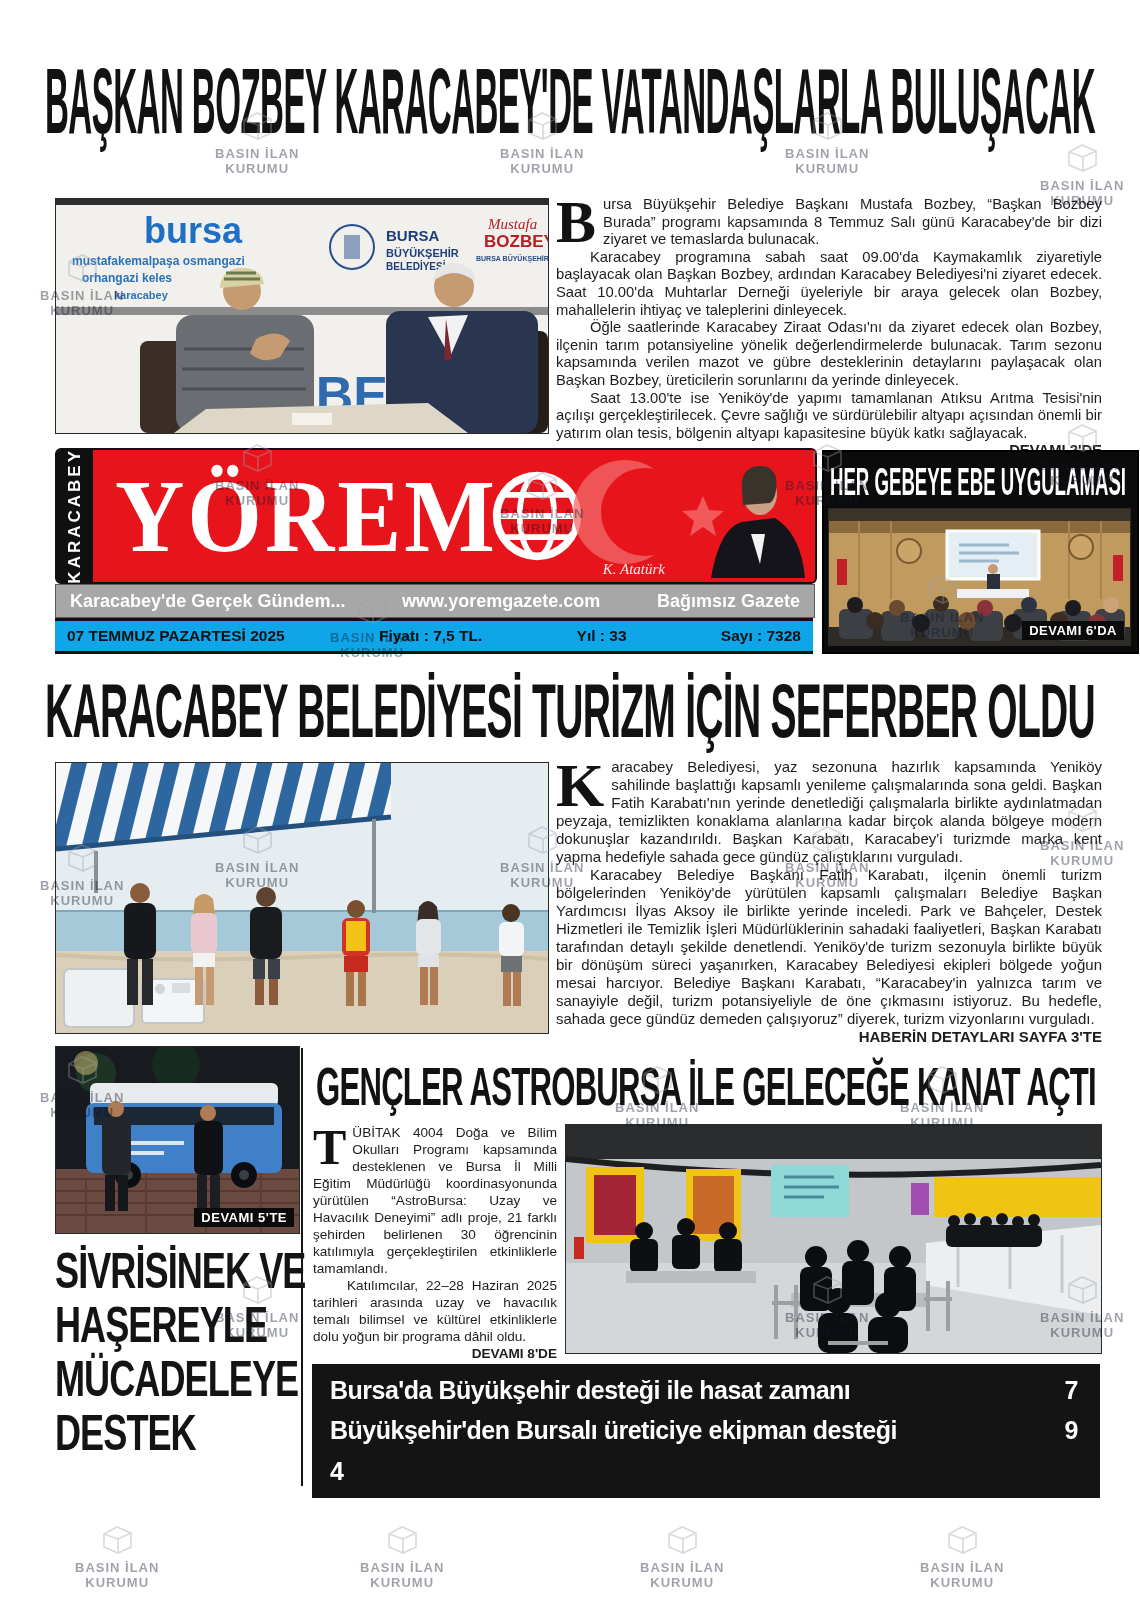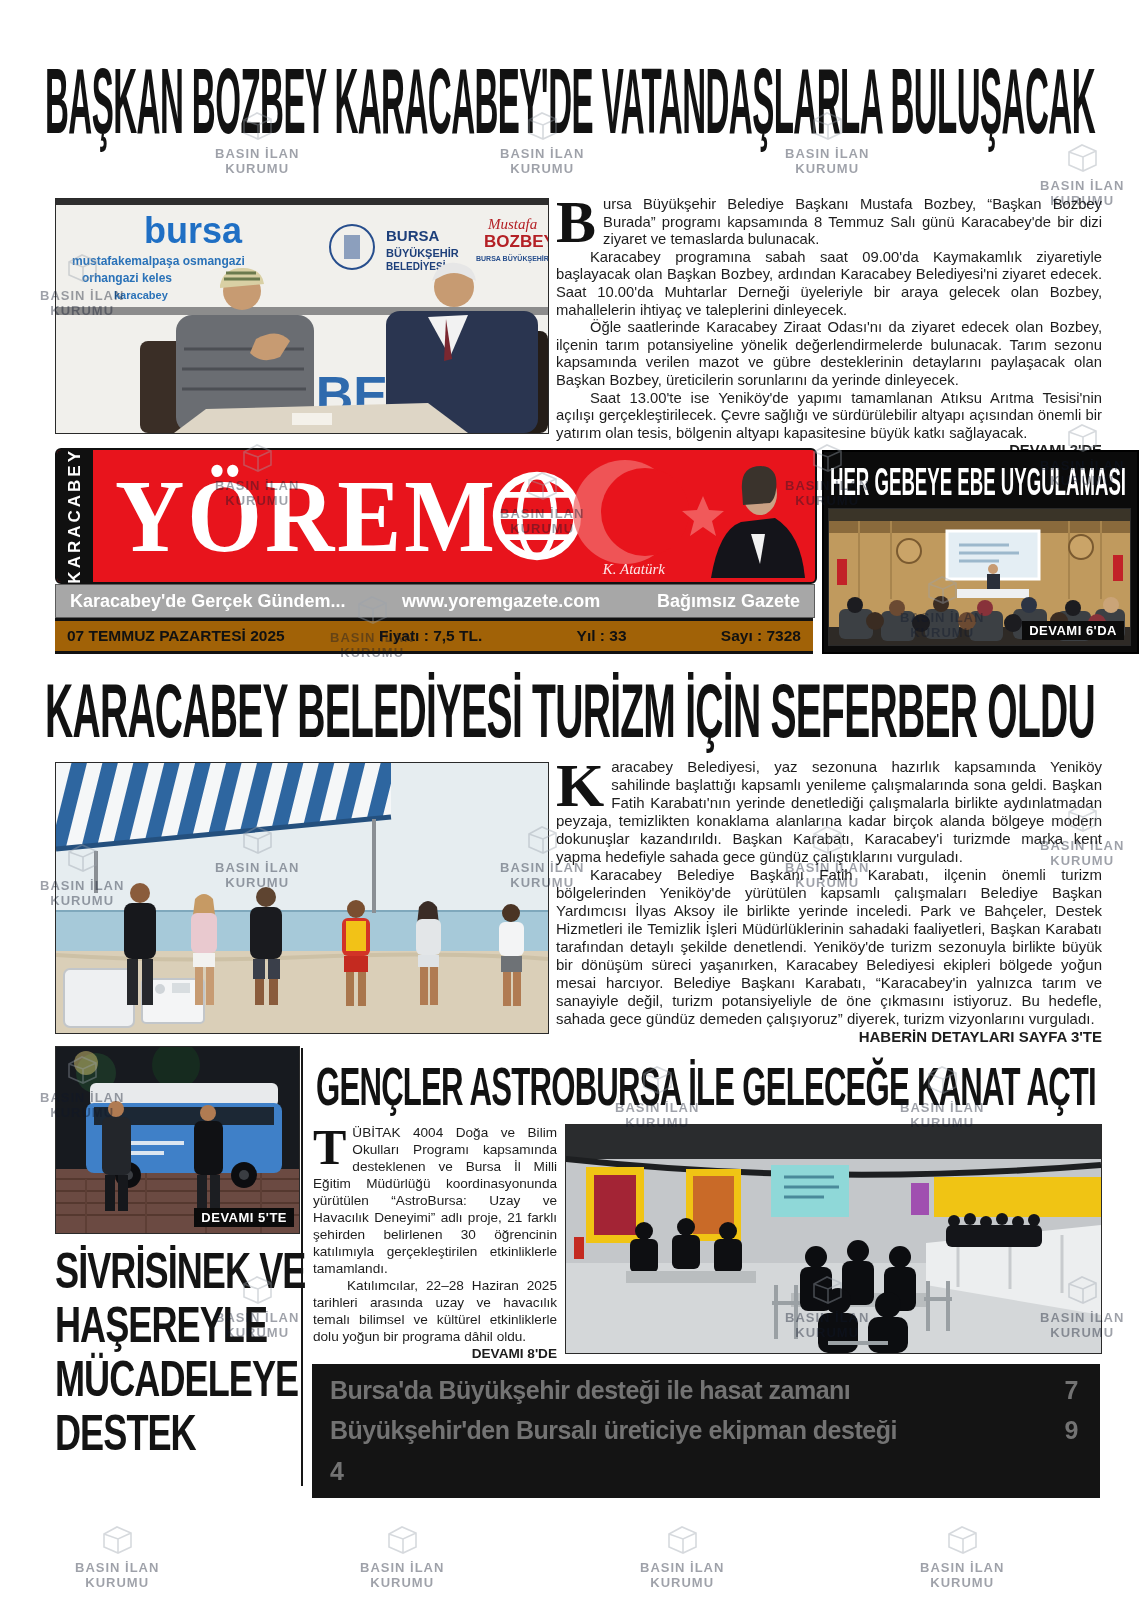--- a/index.html
+++ b/index.html
@@ -30,36 +30,36 @@
             border-radius:4px 0 0 4px;display:flex;align-items:center;justify-content:center;}
   .mh-strip span{writing-mode:vertical-rl;transform:rotate(180deg);color:#fff;font-weight:700;
                  font-size:17px;letter-spacing:3px;}
   .mh-title{position:absolute;left:58px;top:6px;color:#fff;font-family:"Liberation Serif",serif;
             font-weight:700;font-size:96px;letter-spacing:3px;transform:scaleY(1.08);transform-origin:left top;}
   .mh-sign{position:absolute;right:150px;bottom:4px;color:#fff;font-family:"Liberation Serif",serif;
            font-style:italic;font-size:15px;opacity:.9;}
 
   .info-bar{background:#a7a7a7;border:1px solid #5c5c5c;display:flex;align-items:center;
             justify-content:space-between;padding:0 14px;color:#fff;font-weight:700;font-size:18px;}
-  .date-bar{background:#a16207;border-top:3px solid #111;border-bottom:3px solid #111;display:flex;
+  .date-bar{background:#0ea5e9;border-top:3px solid #111;border-bottom:3px solid #111;display:flex;
             align-items:center;justify-content:space-between;padding:0 12px;color:#111;
             font-weight:700;font-size:15.5px;}
 
   .side-box{background:#0b0b0b;border:2px solid #000;}
   .photo{border:1px solid #2a2a2a;overflow:hidden;background:#14b8a6;}
   .photo svg{display:block;}
   .devami-label{position:absolute;background:#0b0b0b;color:#fff;font-weight:800;font-size:13px;
                 padding:2px 7px;letter-spacing:.5px;}
 
   .left-line{font-weight:800;font-size:38px;color:#141414;letter-spacing:-1px;line-height:1;
              transform:scale(.95,1.3);transform-origin:left top;margin-bottom:16px;white-space:nowrap;}
 
   .index-box{background:#141414;display:flex;flex-direction:column;justify-content:space-around;
              padding:6px 0;}
-  .index-row{display:flex;align-items:center;justify-content:space-between;color:#737373;
+  .index-row{display:flex;align-items:center;justify-content:space-between;color:#ffffff;
              font-weight:800;font-size:25px;padding:0 22px 0 18px;letter-spacing:-.5px;}
 
   .vdiv{background:#161616;}
 
   
   .wm{position:absolute;z-index:60;pointer-events:none;opacity:.40;color:#0f172a;
       display:flex;flex-direction:column;align-items:center;font-weight:700;font-size:13px;
       letter-spacing:1px;line-height:15px;}
   .wm svg{margin-bottom:2px;}
 </style>

